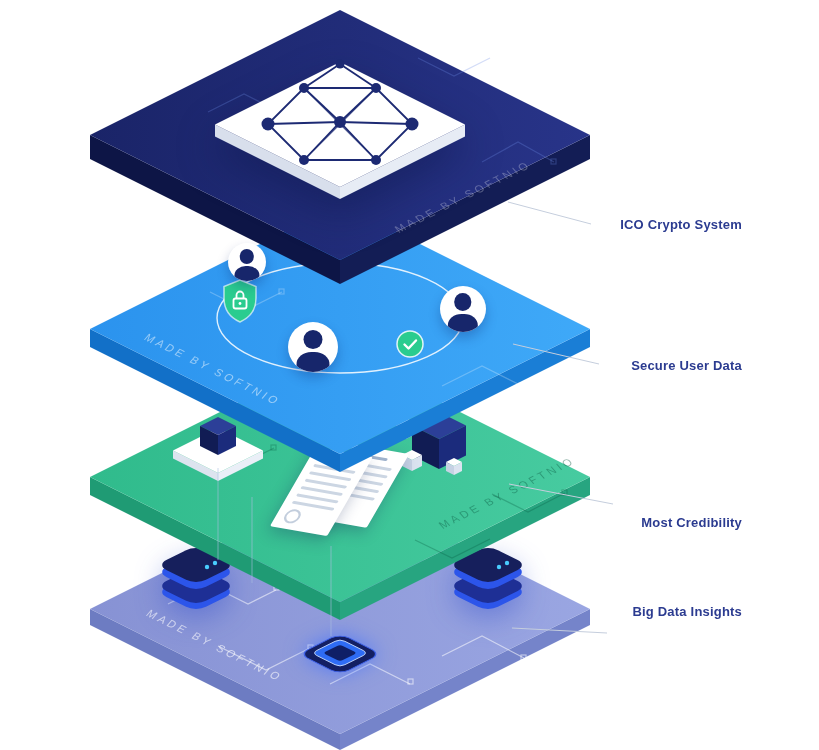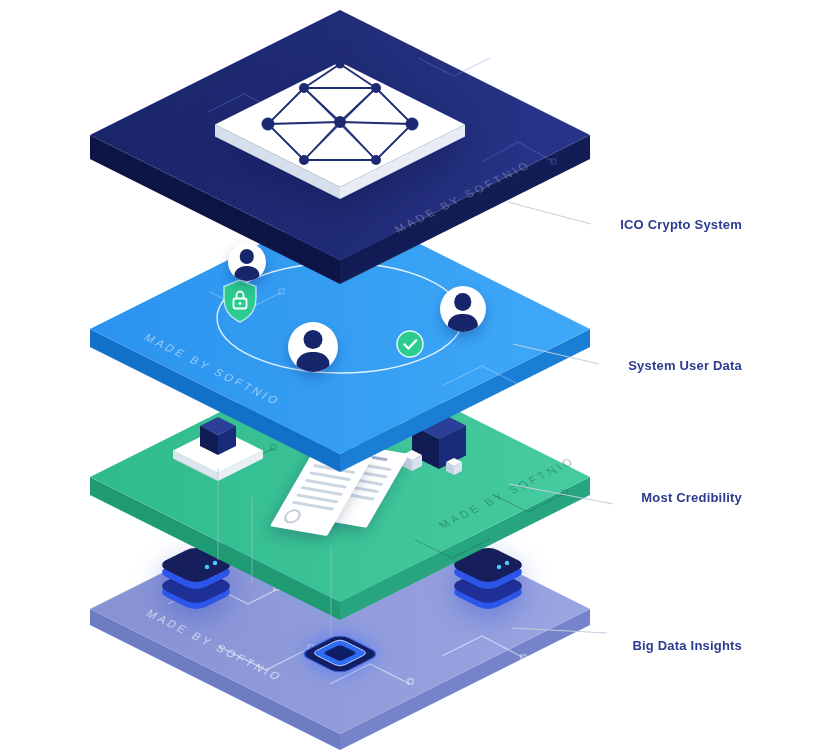--- a/index.html
+++ b/index.html
@@ -281,17 +281,17 @@
       <line x1="512" y1="628" x2="607" y2="633"></line>
     </g>
     <g stroke="rgba(170,190,225,0.6)" stroke-width="1" fill="none">
       <line x1="218" y1="468" x2="218" y2="560"></line>
       <line x1="252" y1="497" x2="252" y2="583"></line>
       <line x1="331" y1="546" x2="331" y2="636"></line>
     </g>
   </svg>
 
   <div class="label" style="top:217px">ICO Crypto System</div>
-  <div class="label" style="top:358px">System User Data</div>
-  <div class="label" style="top:490px">Most Credibility</div>
-  <div class="label" style="top:638px">Big Data Insights</div>
+  <div class="label" style="top:358px">Secure User Data</div>
+  <div class="label" style="top:515px">Most Credibility</div>
+  <div class="label" style="top:604px">Big Data Insights</div>
 
 </div>
 
 </body></html>

